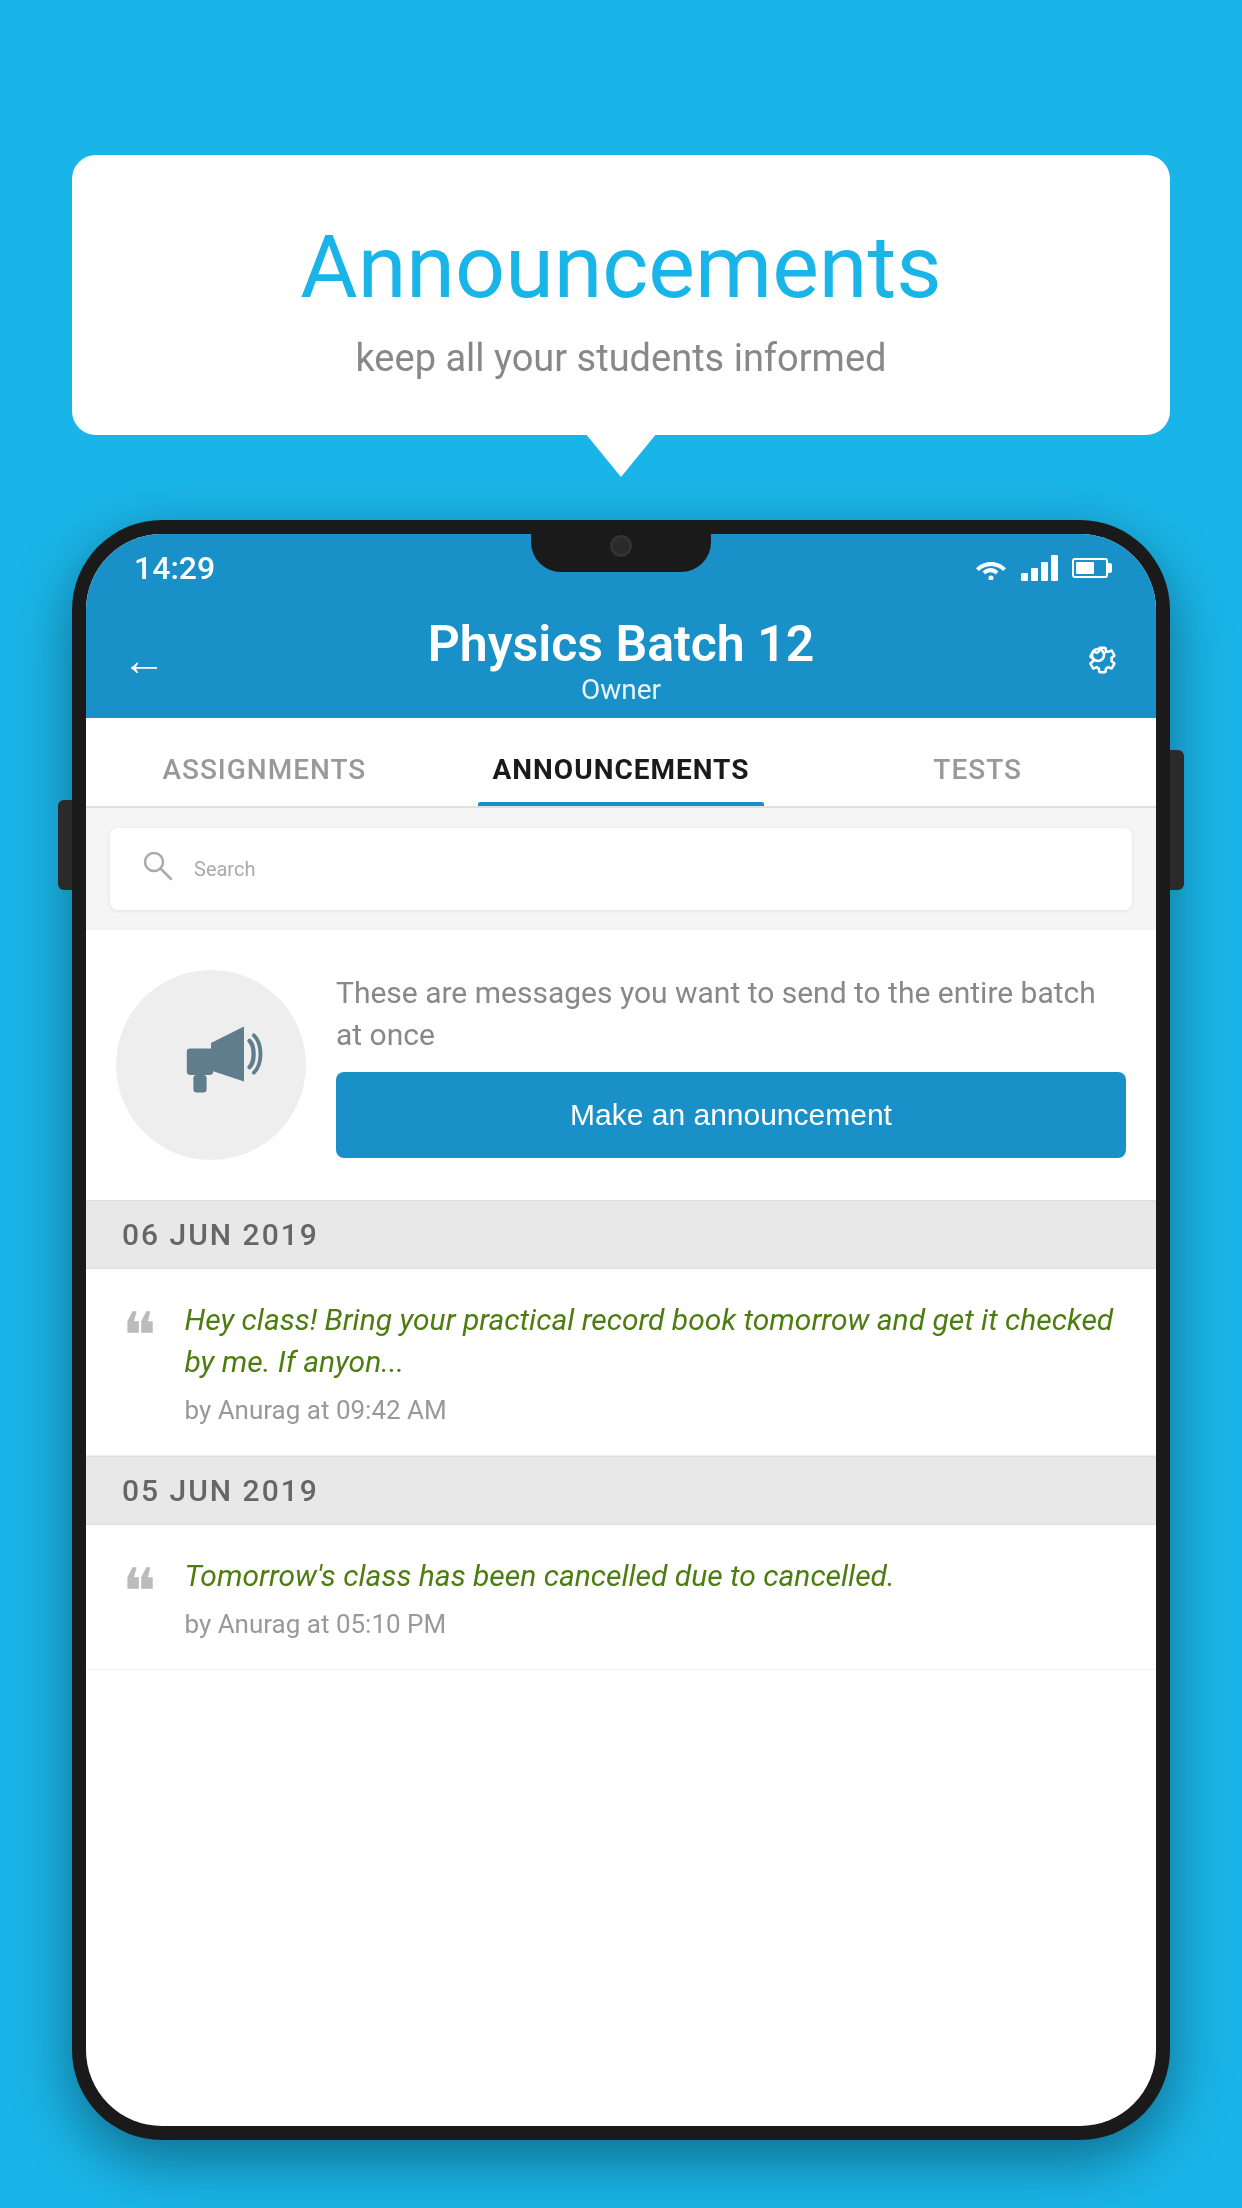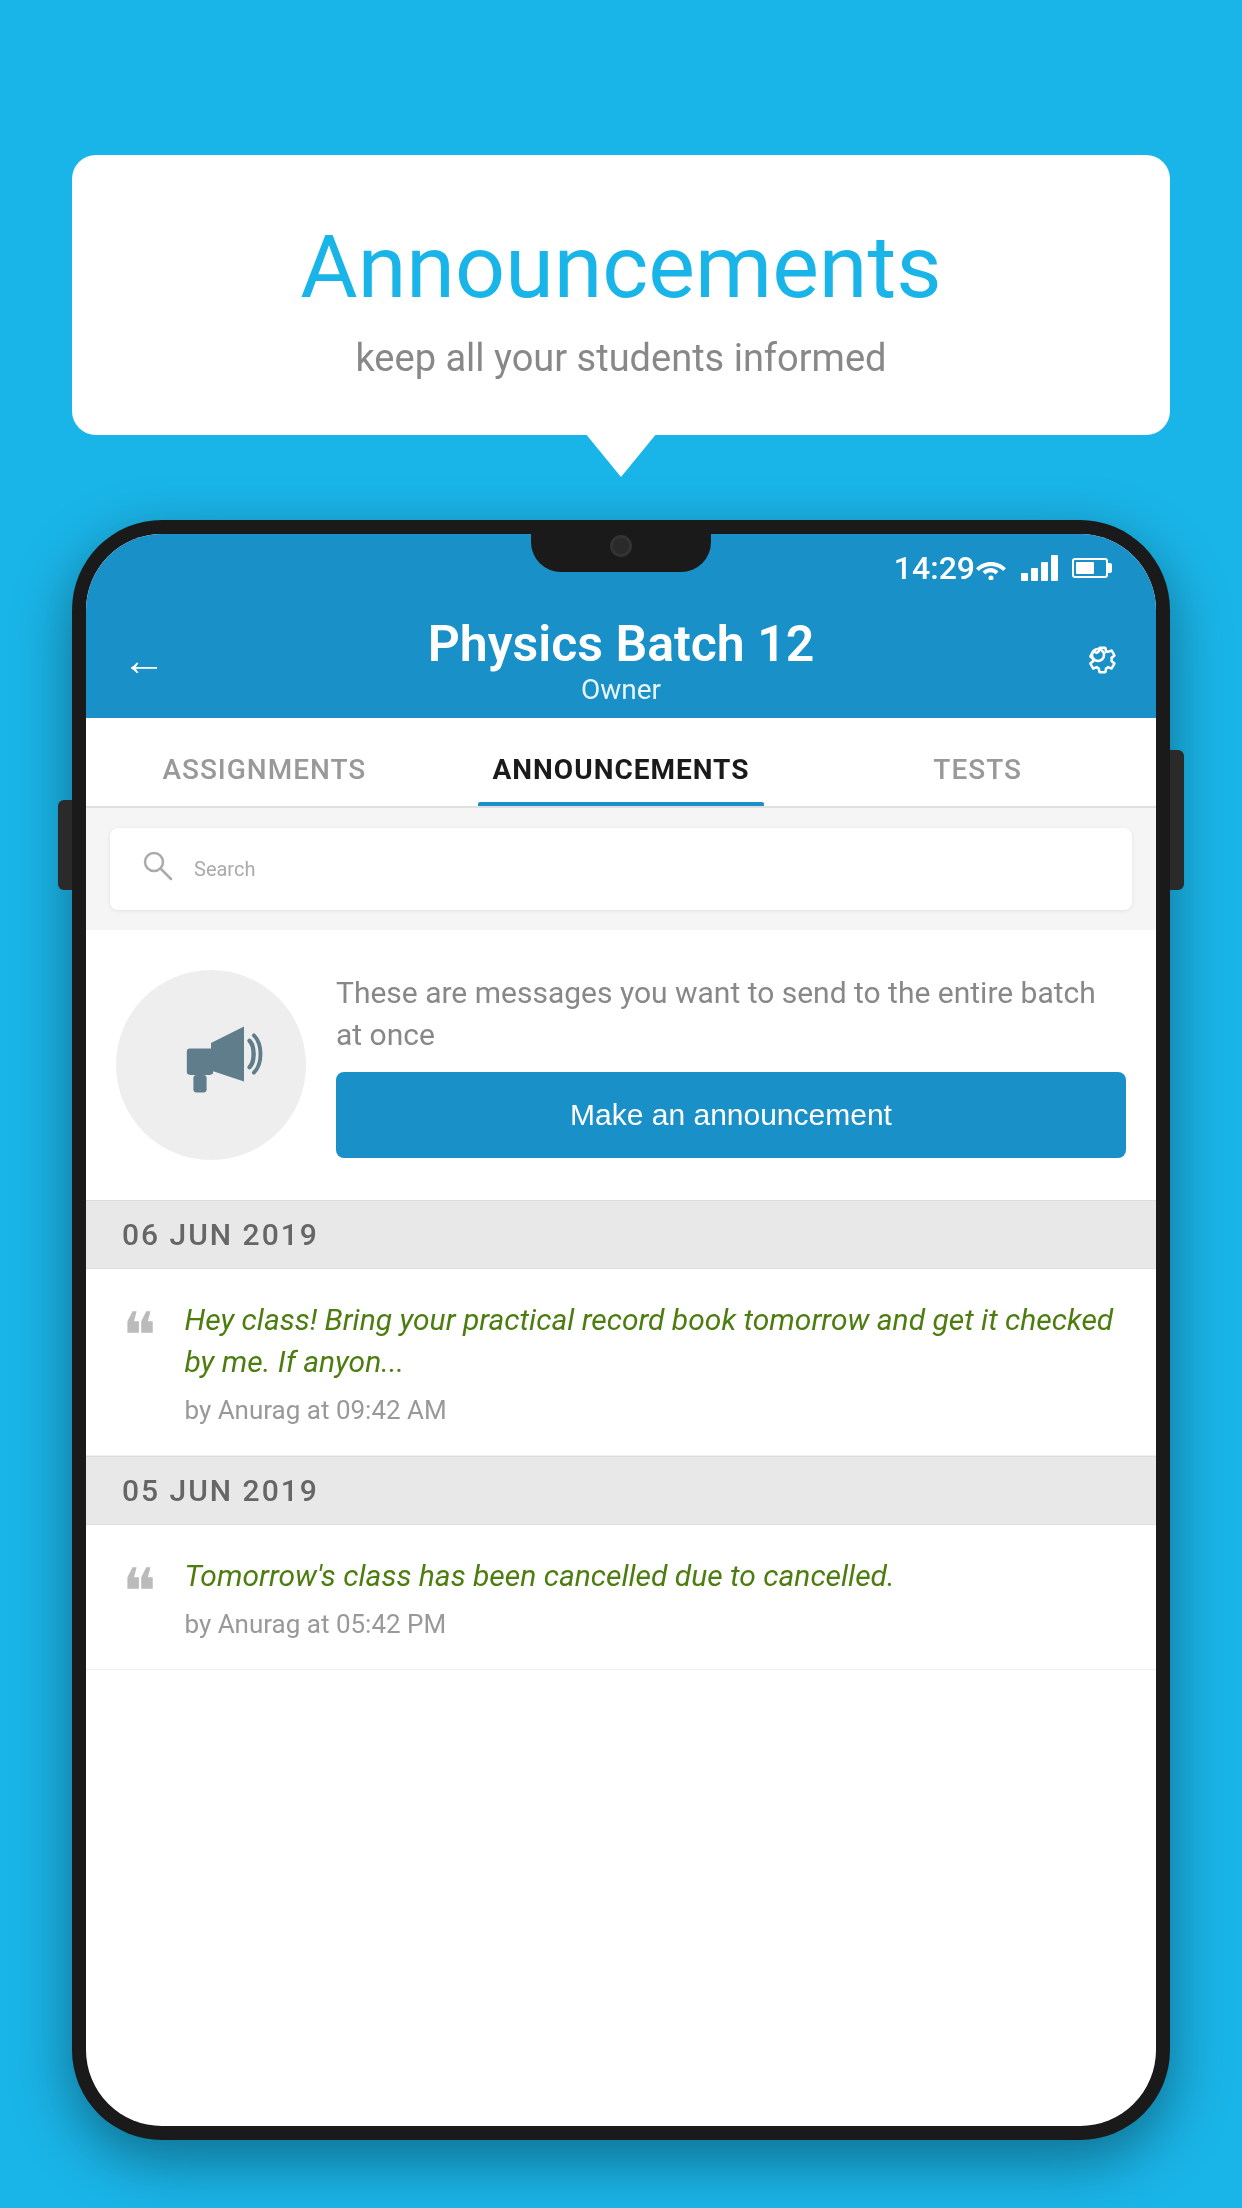--- a/index.html
+++ b/index.html
@@ -109,21 +109,21 @@
       height: 100%;
       position: relative;
     }
 
     
     .status-bar {
       background: #1a90c8;
       height: 68px;
       display: flex;
       align-items: center;
-      justify-content: flex-end;
+      justify-content: space-between;
       padding: 0 48px;
       position: relative;
     }
 
     
     .notch {
       position: absolute;
       top: 0;
       left: 50%;
       transform: translateX(-50%);
@@ -505,20 +505,20 @@
             <div class="announcement-meta">by Anurag at 09:42 AM</div>
           </div>
         </div>
 
         <div class="date-separator">05  JUN  2019</div>
 
         <div class="announcement-item">
           <div class="quote-icon">❝</div>
           <div class="announcement-content">
             <div class="announcement-text">Tomorrow's class has been cancelled due to cancelled.</div>
-            <div class="announcement-meta">by Anurag at 05:42 PM</div>
+            <div class="announcement-meta">by Anurag at 05:10 PM</div>
           </div>
         </div>
 
       </div>
     </div>
   </div>
 </div>
 
 </body></html>

